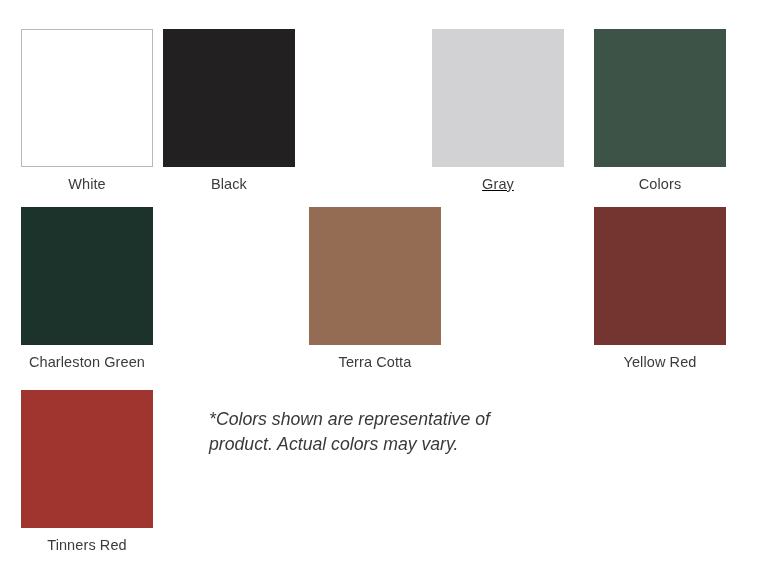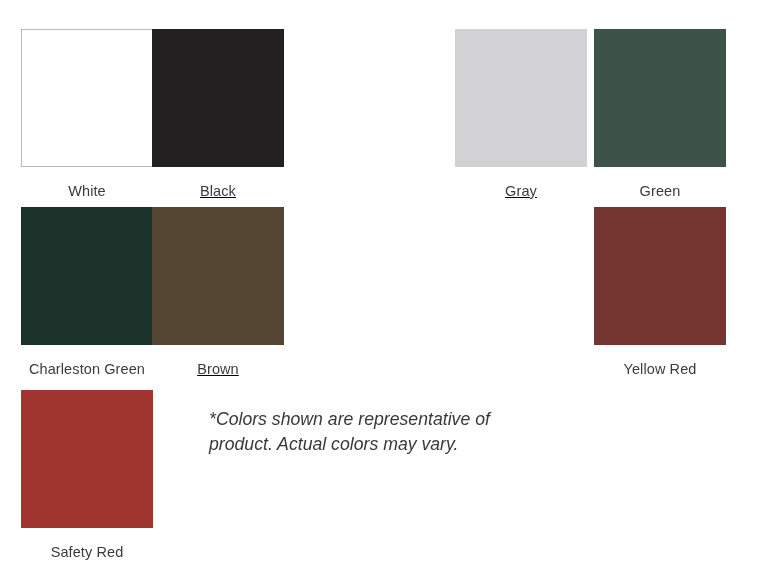--- a/index.html
+++ b/index.html
@@ -19,21 +19,20 @@
     width: 768px;
     height: 568px;
   }
 
   .swatch-cell {
     position: absolute;
     width: 112px;
     display: flex;
     flex-direction: column;
     align-items: center;
-    gap: 7px;
   }
 
   .swatch-chip {
     width: 132px;
     height: 138px;
     box-sizing: border-box;
   }
 
   .swatch-chip.bordered {
     border: 1px solid #b9b9b9;
@@ -49,23 +48,23 @@
     letter-spacing: 0.1px;
   }
 
   
   .row-1 { top: 29px; }
   .row-2 { top: 207px; }
   .row-3 { top: 390px; }
 
   
   .col-1 { left: 31px; }
-  .col-2 { left: 162px; text-decoration: underline; }
+  .col-2 { left: 173px; }
   .col-3 { left: 319px; }
-  .col-4 { left: 465px; text-decoration: underline; }
+  .col-4 { left: 442px; text-decoration: underline; }
   .col-5 { left: 604px; }
 
   #disclaimer-note {
     position: absolute;
     left: 209px;
     top: 406px;
     width: 330px;
     font-size: 19px;
     line-height: 25px;
     color: #39393b;
@@ -91,40 +90,40 @@
   </div>
 
 
   <div class="swatch-cell row-1 col-4">
     <div class="swatch-chip" style="background-color: rgb(210, 210, 212);"></div>
     <div class="swatch-label">Gray</div>
   </div>
 
   <div class="swatch-cell row-1 col-5">
     <div class="swatch-chip" style="background-color: rgb(62, 83, 71);"></div>
-    <div class="swatch-label">Green</div>
+    <div class="swatch-label">Colors</div>
   </div>
 
   <div class="swatch-cell row-2 col-1">
     <div class="swatch-chip" style="background-color: rgb(27, 51, 43);"></div>
     <div class="swatch-label">Charleston Green</div>
   </div>
 
-  <div class="swatch-cell row-2 col-2">
-    <div class="swatch-chip" style="background-color: rgb(85, 70, 52);"></div>
-    <div class="swatch-label">Brown</div>
+
+  <div class="swatch-cell row-2 col-3">
+    <div class="swatch-chip" style="background-color: rgb(148, 107, 83);"></div>
+    <div class="swatch-label">Terra Cotta</div>
   </div>
-
 
 
   <div class="swatch-cell row-2 col-5">
     <div class="swatch-chip" style="background-color: rgb(116, 53, 48);"></div>
     <div class="swatch-label">Yellow Red</div>
   </div>
 
   <div class="swatch-cell row-3 col-1">
     <div class="swatch-chip" style="background-color: rgb(160, 53, 48);"></div>
-    <div class="swatch-label">Safety Red</div>
+    <div class="swatch-label">Tinners Red</div>
   </div>
 
   <div id="disclaimer-note">*Colors shown are representative of product. Actual colors may vary.</div>
 
 </div>
 
 </body></html>

